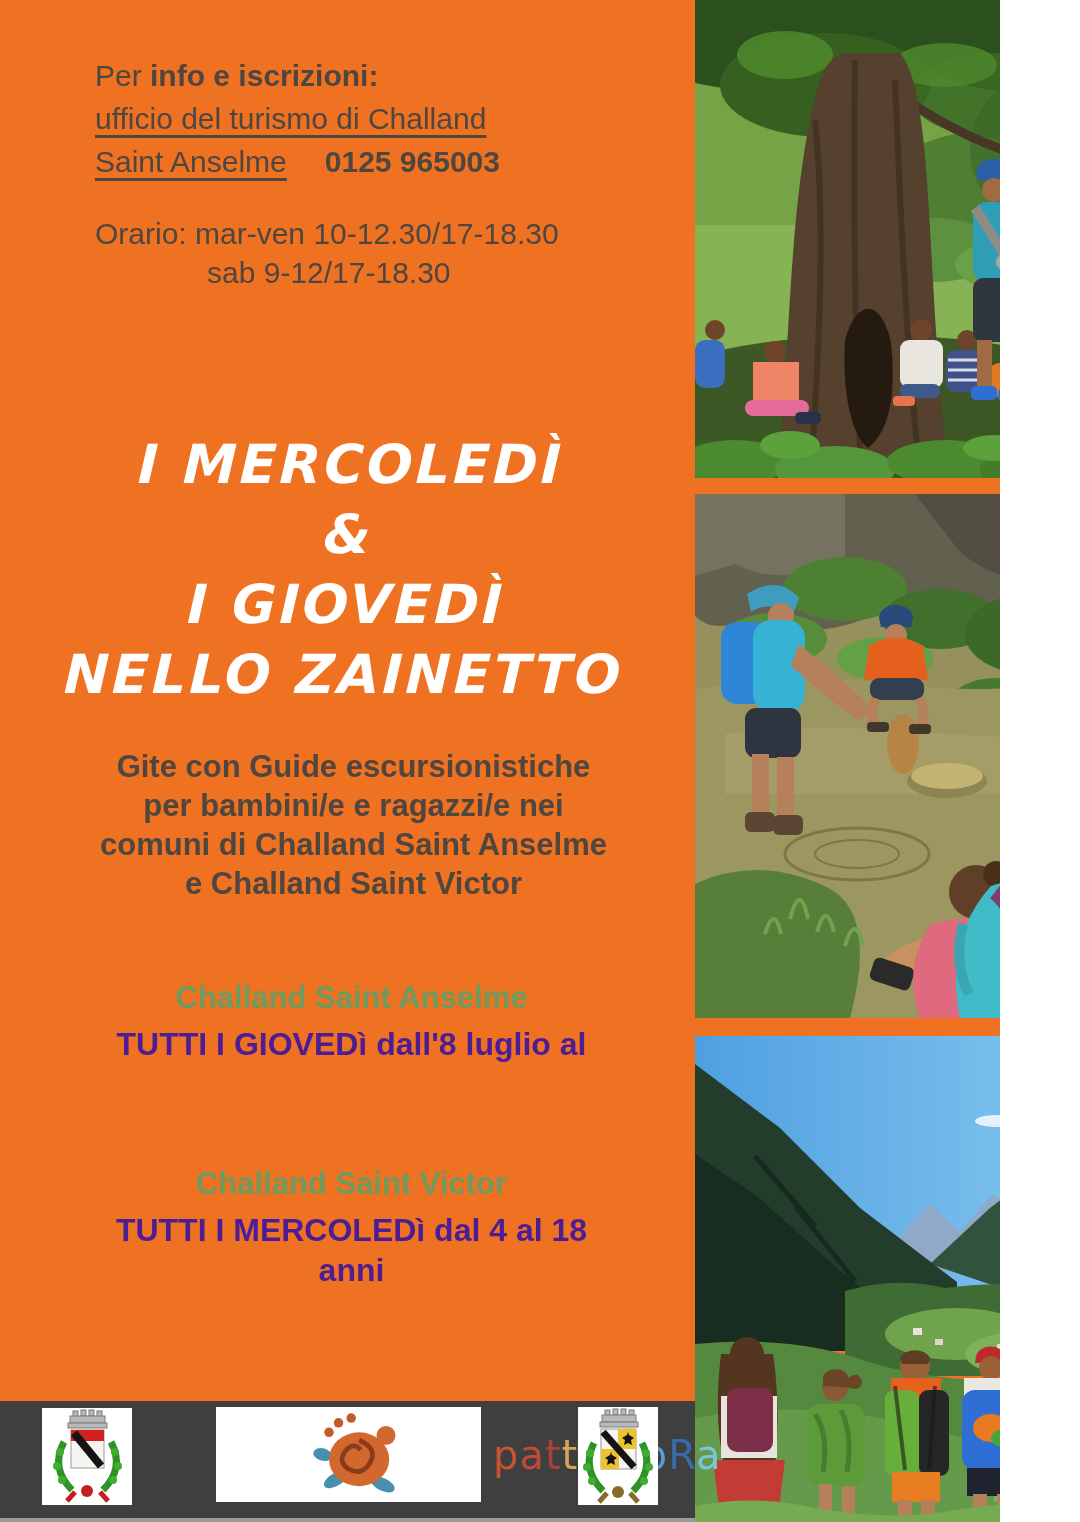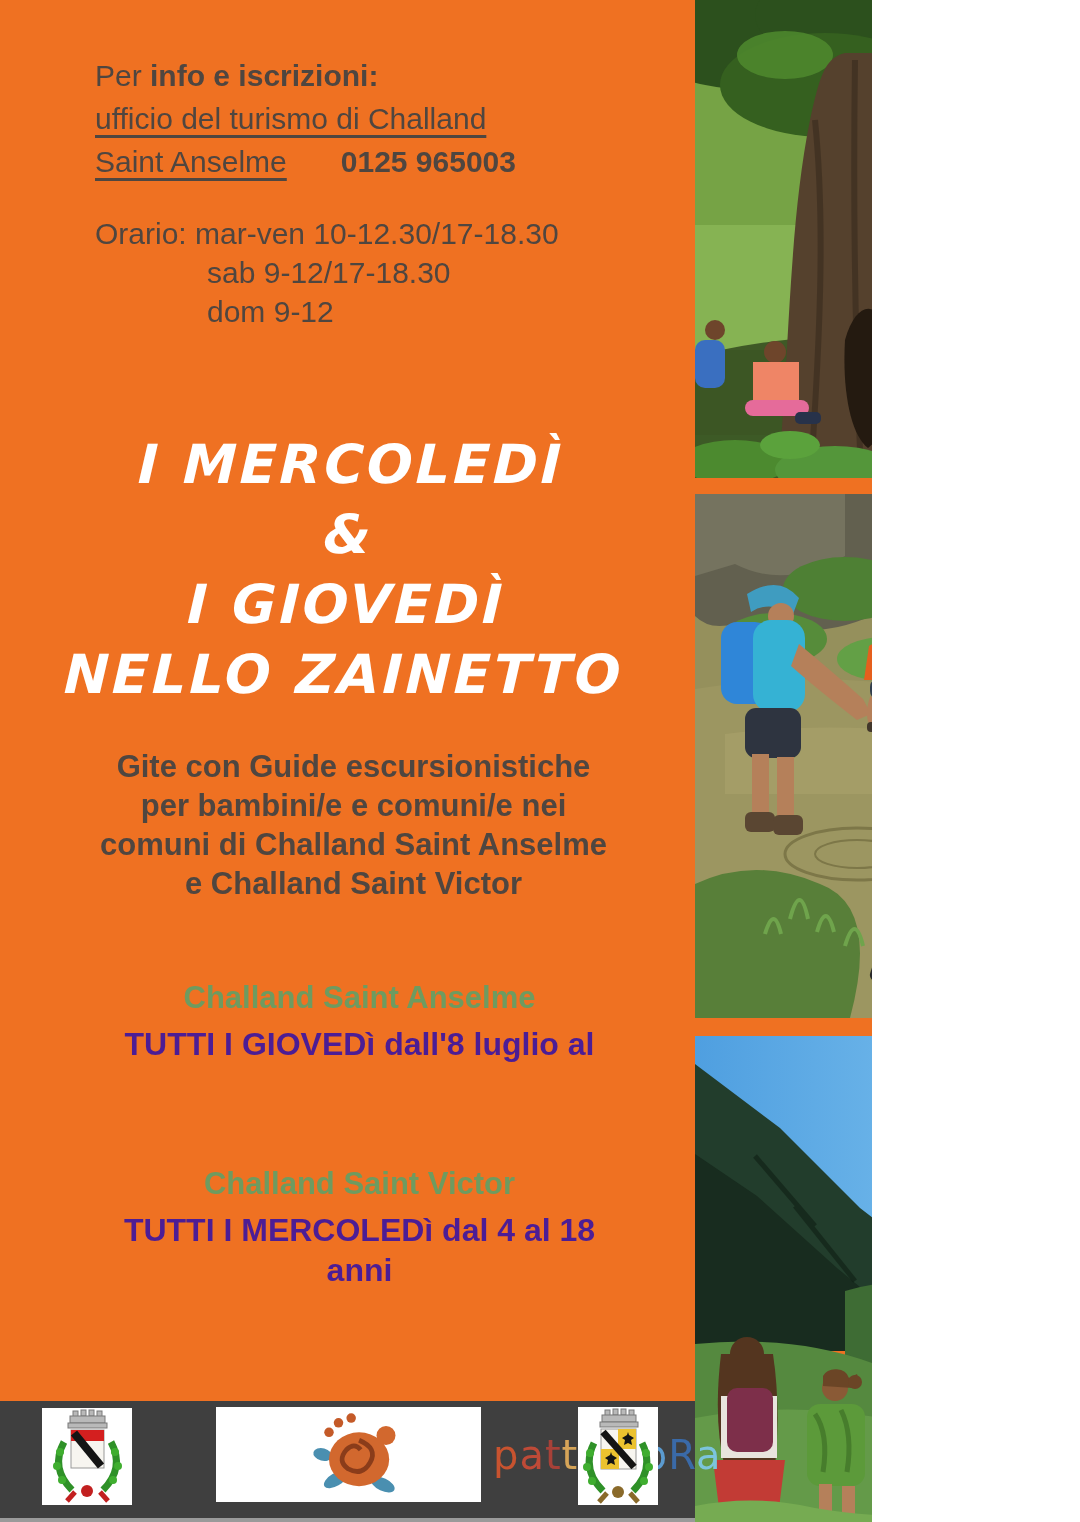--- a/index.html
+++ b/index.html
@@ -1,39 +1,39 @@
 <!DOCTYPE html>
 <html><head>
 <meta charset="utf-8">
 <style>
   * { margin:0; padding:0; box-sizing:border-box; }
   html,body { background:#ffffff; }
   body { font-family:"Liberation Sans", sans-serif; }
   .poster {
-    position:relative; width:872px; height:1522px;
+    position:relative; width:1000px; height:1522px;
     background:#EF7122; overflow:hidden;
   }
   
   .txt { position:absolute; color:#4F4640; }
   .contact { left:95px; top:54px; font-size:30px; line-height:43px; font-weight:500; }
   .contact .bold { font-weight:700; }
   .contact .u { text-decoration:underline; text-decoration-thickness:3px; text-underline-offset:6px; }
-  .contact .phone { font-weight:700; margin-left:54px; text-decoration:none; }
+  .contact .phone { font-weight:700; margin-left:38px; text-decoration:none; }
   .hours { left:95px; top:214px; font-size:30px; line-height:39px; font-weight:500; }
   .hours .ind { padding-left:112px; }
   .title {
     left:0; top:430px; width:695px; text-align:center;
     color:#FFFFFF; font-size:54px; line-height:70px; font-weight:700;
     font-style:italic; letter-spacing:3px; transform:skewX(-2deg);
     font-family:"DejaVu Sans", sans-serif;
   }
   .title span { display:block; }
   .desc { left:0; top:747px; width:695px; text-align:center; font-size:31px; line-height:39px; font-weight:700; }
   .desc span { display:block;padding-left:12px; }
-  .section { left:12px; width:695px; text-align:center; }
+  .section { left:4px; width:695px; text-align:center; }
   .sec-anselme { top:980px; }
   .sec-victor { top:1166px; }
   .section h2 { color:#6E9B60; font-size:31px; font-weight:700; margin-bottom:8px; }
   .section p span { display:block; font-size:32px; line-height:40px; font-weight:700; color:#4c1d95; }
   
   .photo { position:absolute; left:695px; width:385px; overflow:hidden; }
   .photo svg { display:block; width:100%; height:100%; }
   .photo1 { top:0; height:478px; }
   .photo2 { top:494px; height:524px; }
   .photo3 { top:1036px; height:486px; }
@@ -57,33 +57,32 @@
 
   <div class="txt contact">
     <div><span>Per </span><span class="bold">info e iscrizioni:</span></div>
     <div><span class="u">ufficio del turismo di Challand</span></div>
     <div><span class="u">Saint Anselme</span><span class="phone">0125 965003</span></div>
   </div>
 
   <div class="txt hours">
     <div>Orario: mar-ven 10-12.30/17-18.30</div>
     <div class="ind">sab 9-12/17-18.30</div>
-    <div class="ind">dom 9-12</div>
   </div>
 
   <h1 class="txt title">
     <span>I MERCOLEDÌ</span>
     <span>&amp;</span>
     <span>I GIOVEDÌ</span>
     <span>NELLO ZAINETTO</span>
   </h1>
 
   <p class="txt desc">
     <span>Gite con Guide escursionistiche</span>
-    <span>per bambini/e e comuni/e nei</span>
+    <span>per bambini/e e ragazzi/e nei</span>
     <span>comuni di Challand Saint Anselme</span>
     <span>e Challand Saint Victor</span>
   </p>
 
   <div class="txt section sec-anselme">
     <h2>Challand Saint Anselme</h2>
     <p>
       <span>TUTTI I GIOVEDì dall'8 luglio al</span>
     </p>
   </div>

